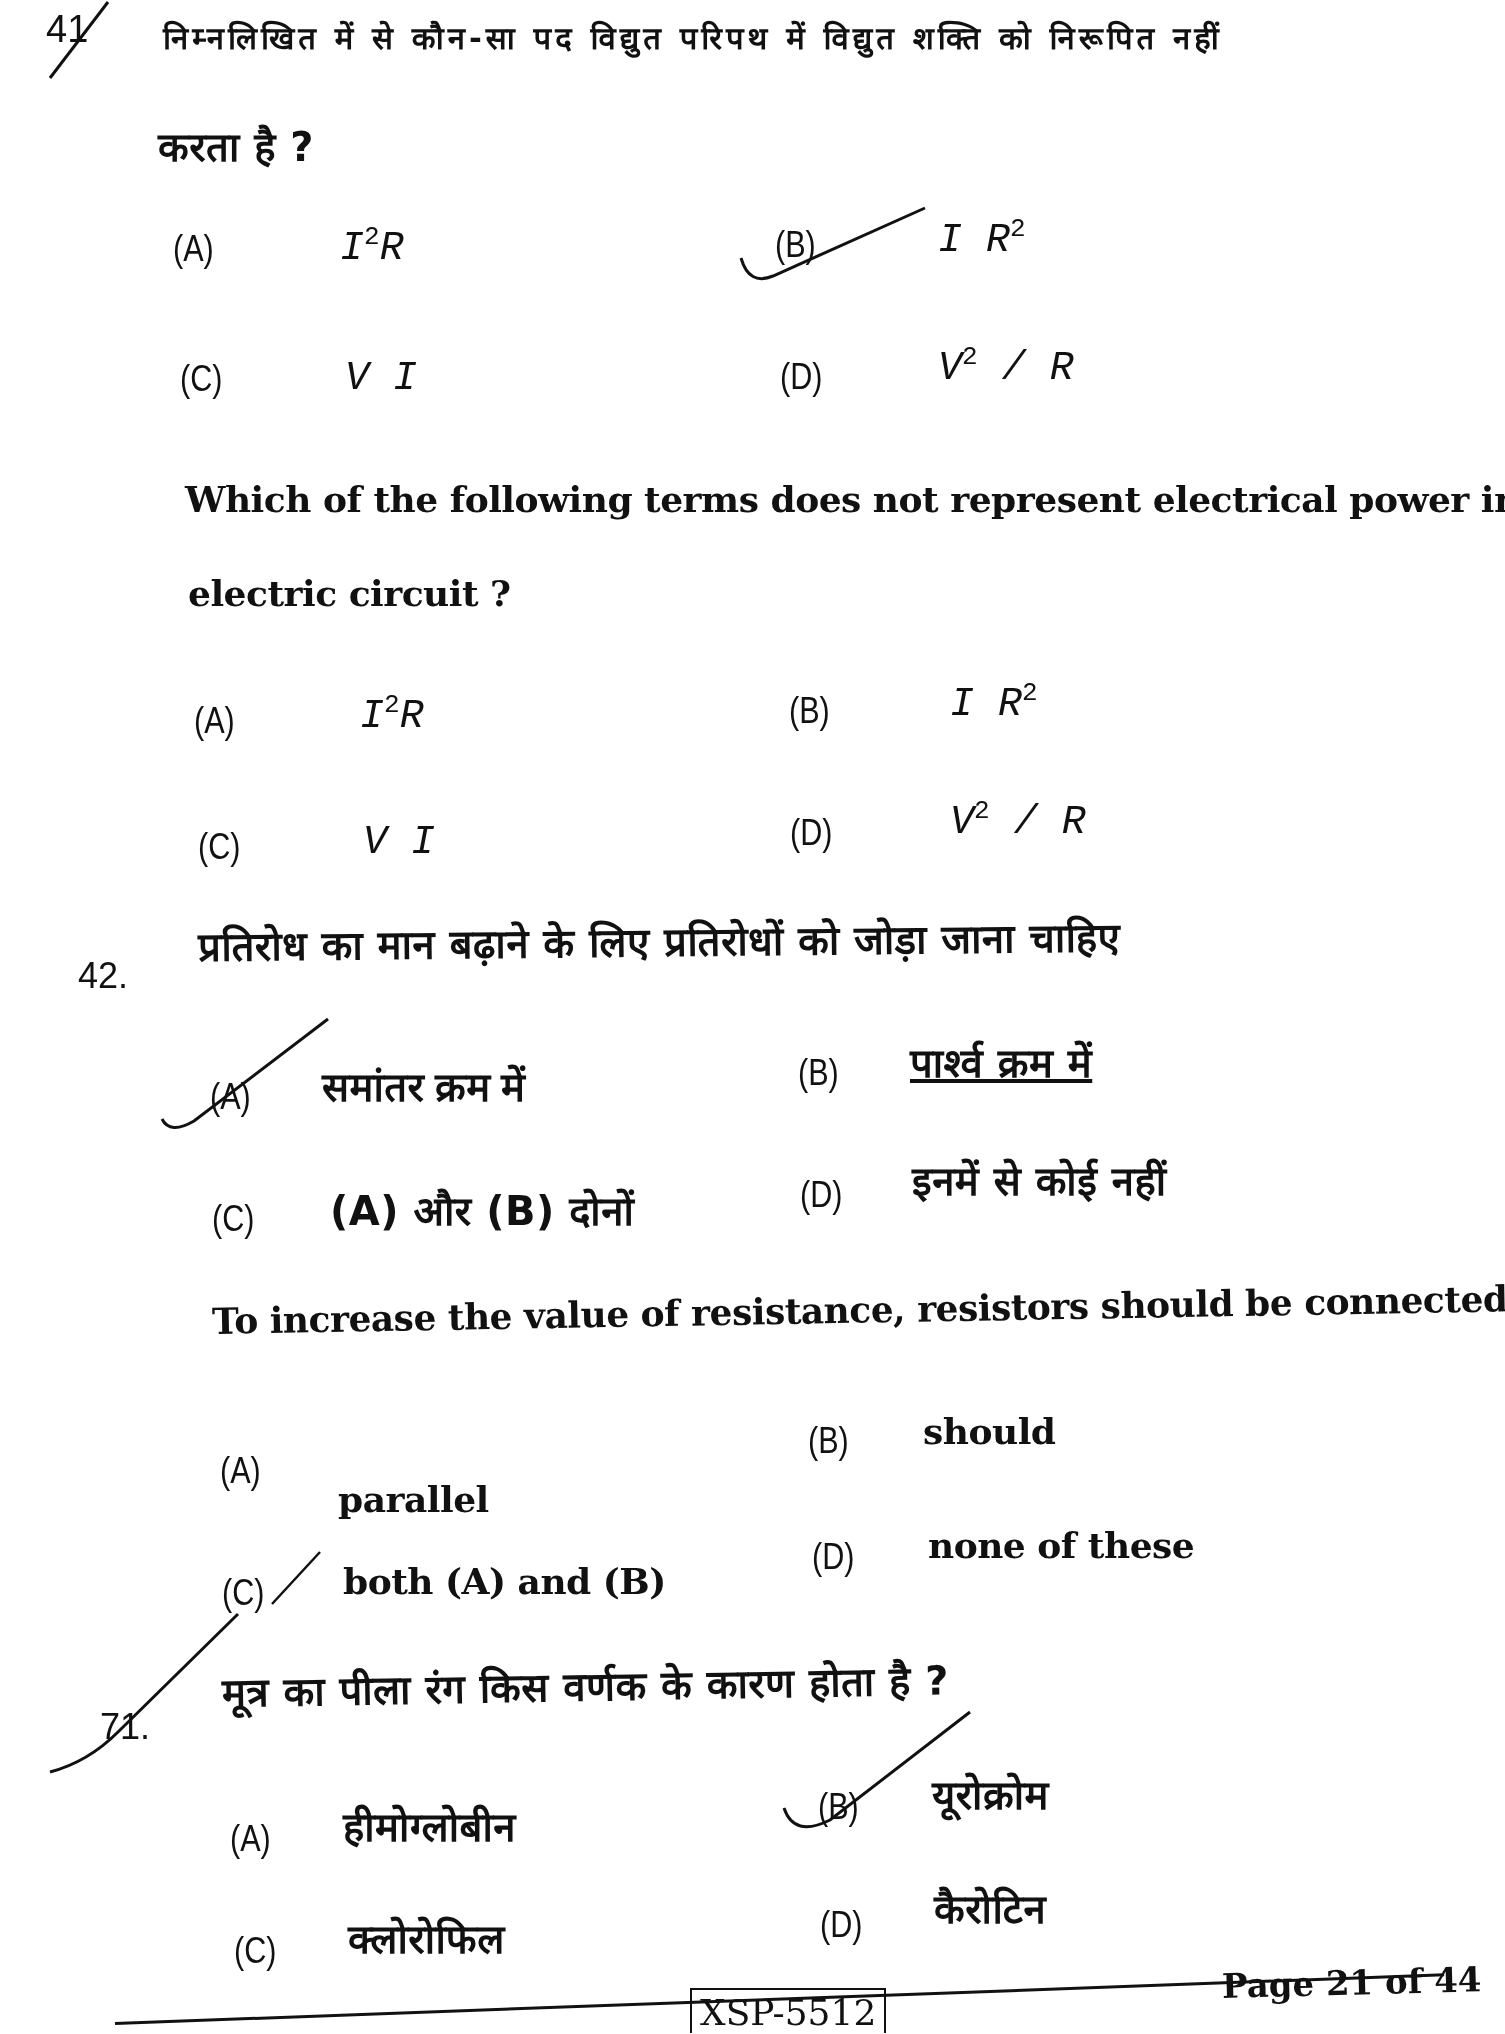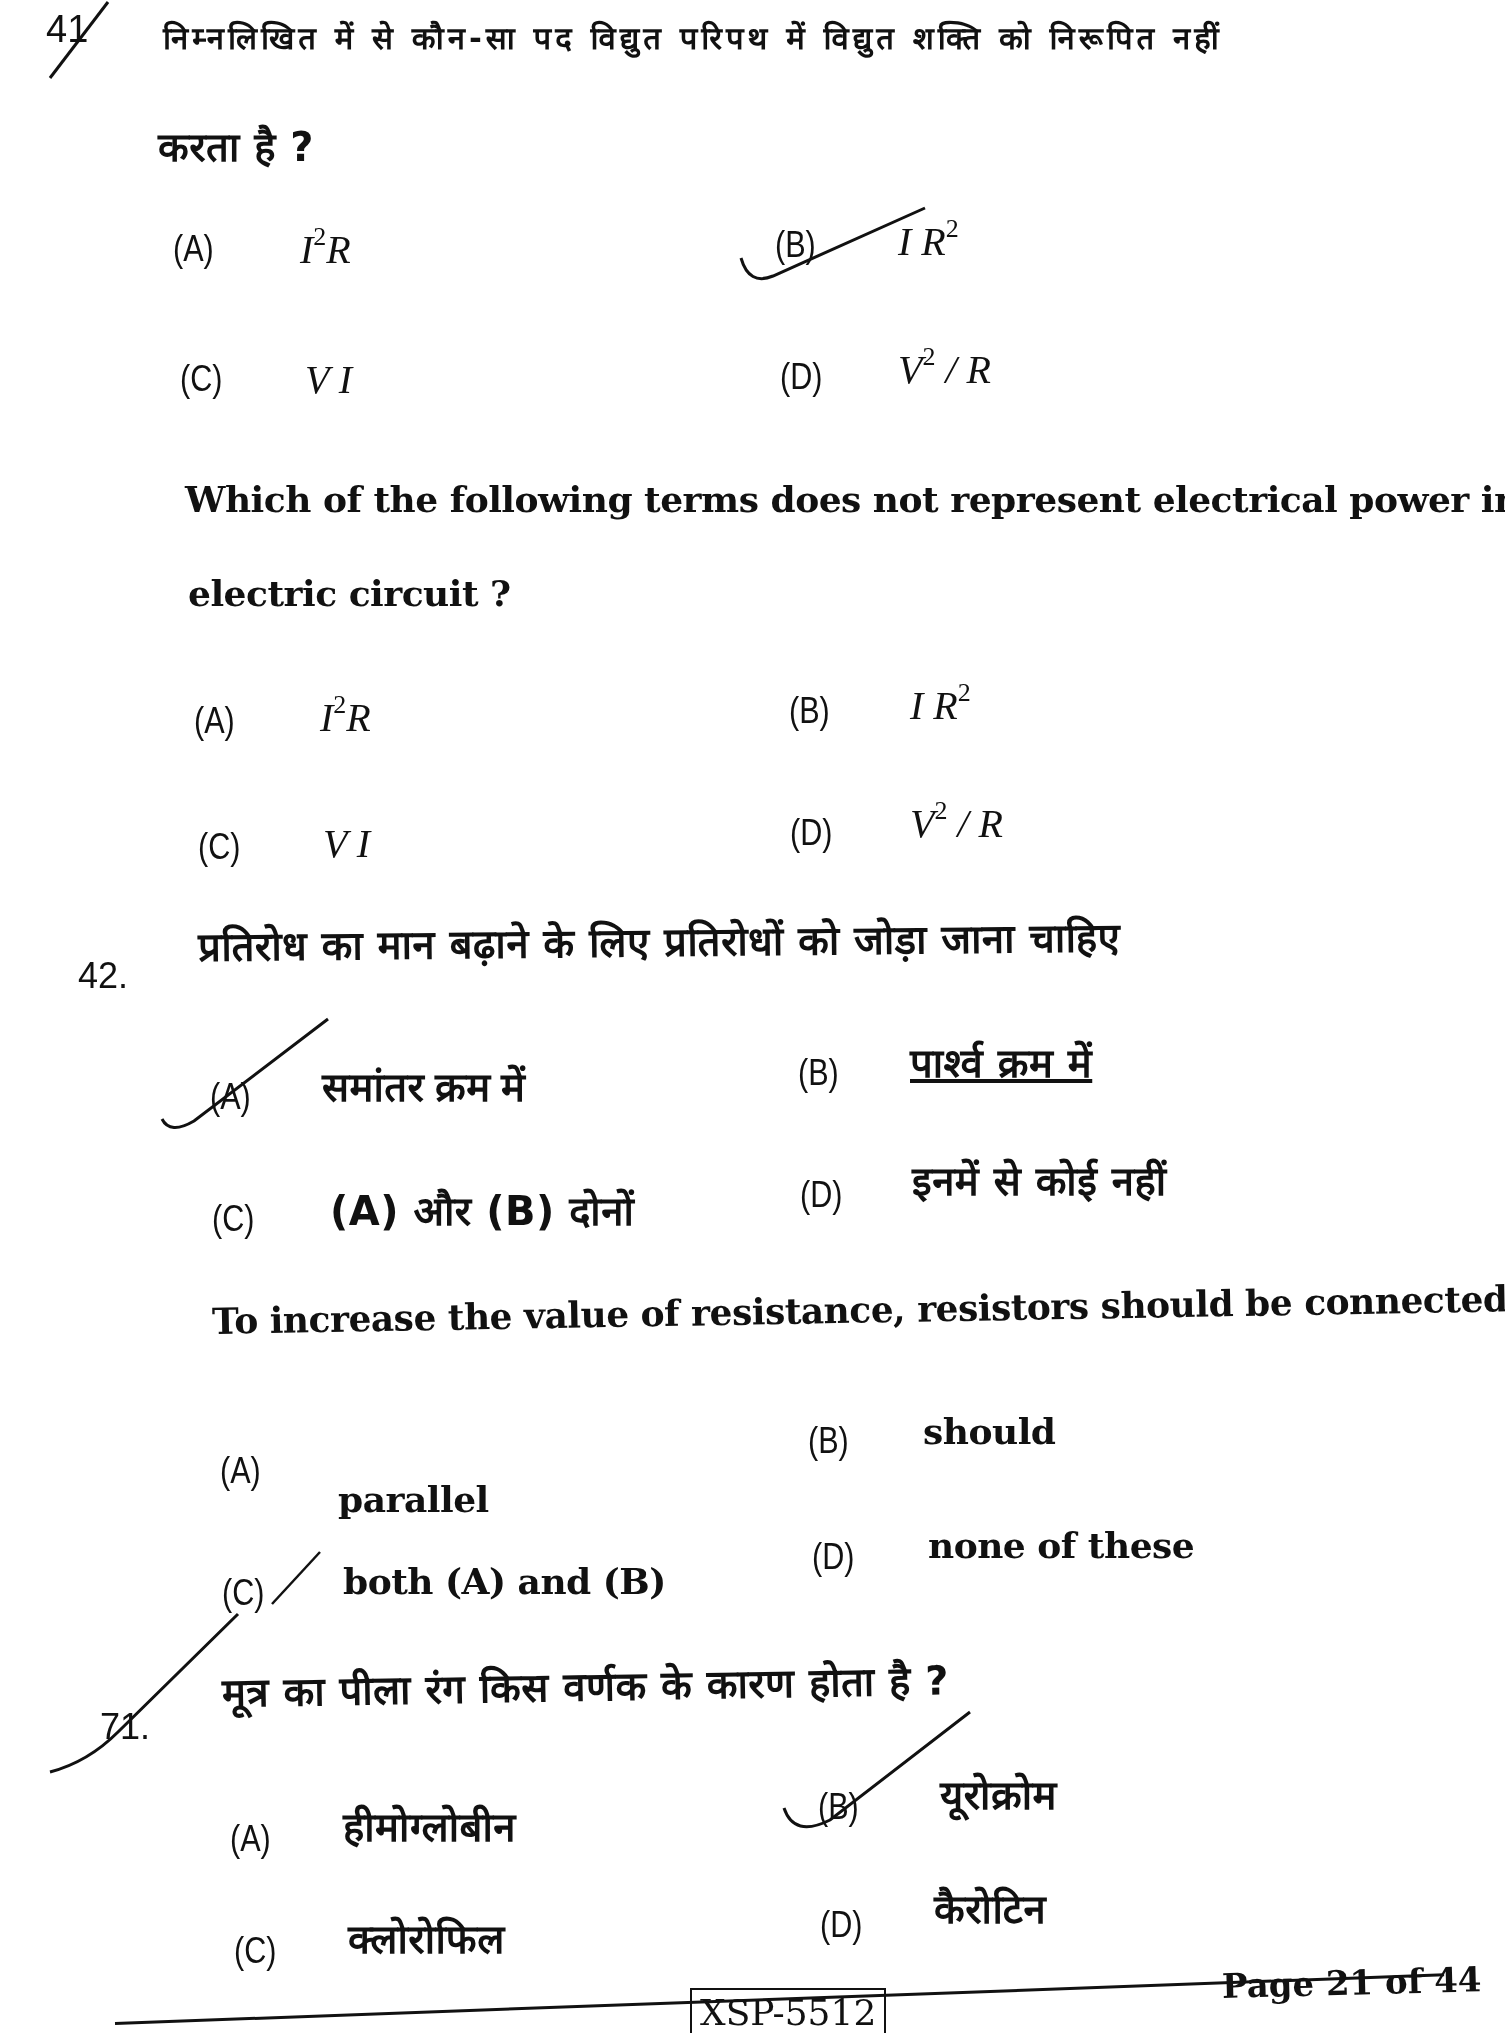--- a/index.html
+++ b/index.html
@@ -2,21 +2,21 @@
 <html><head>
 <meta charset="utf-8">
 <style>
   html, body { margin:0; padding:0; background:#ffffff; }
   body { width:1505px; height:2034px; position:relative; overflow:hidden;
          font-family:"DejaVu Serif", serif; color:#111; }
   .abs { position:absolute; white-space:nowrap; }
   .hi { font-family:"DejaVu Sans", sans-serif; font-size:40px; font-weight:bold; letter-spacing:0.5px; }
   .en { font-family:"DejaVu Serif", serif; font-size:36px; font-weight:bold; letter-spacing:-0.5px; }
   .lbl { font-family:"Liberation Sans", sans-serif; font-size:36px; font-weight:normal; transform:scaleX(0.85); transform-origin:left; }
-  .math { font-family:Liberation Serif, serif; font-style:italic; font-size:40px; }
+  .math { font-family:Liberation Mono, monospace; font-style:italic; font-size:40px;margin-left:40px; }
   .math sup { font-size:26px; font-style:normal; vertical-align:top; position:relative; top:-4px; }
   .qnum { font-family:"Liberation Sans", sans-serif; font-size:36px; }
   .mark { position:absolute; pointer-events:none; }
   .footer-line { position:absolute; height:3px; background:#111; transform-origin:left center; }
   .code-box { position:absolute; border:2px solid #111; border-bottom:none; padding:2px 8px 0 8px;
               font-family:"DejaVu Serif", serif; font-size:36px; }
   .page-no { font-family:"DejaVu Serif", serif; font-size:34px; font-weight:bold; }
 </style>
 </head>
 <body>
@@ -123,21 +123,21 @@
     <path d="M2 160 Q40 150 70 120 L190 2" stroke="#111" stroke-width="3" fill="none"></path>
   </svg>
   <div class="abs hi" style="left:222px; top:1664px; transform:rotate(-1deg); transform-origin:left;">मूत्र का पीला रंग किस वर्णक के कारण होता है ?</div>
 
   <div>
     <span class="abs lbl" style="left:230px; top:1818px;">(A)</span>
     <span class="abs hi" style="left:343px; top:1798px;">हीमोग्लोबीन</span>
   </div>
   <div>
     <span class="abs lbl" style="left:818px; top:1786px;">(B)</span>
-    <span class="abs hi" style="left:932px; top:1766px;margin-left:8px;">यूरोक्रोम</span>
+    <span class="abs hi" style="left:932px; top:1766px;">यूरोक्रोम</span>
   </div>
   <svg class="mark" style="left:780px; top:1708px;" width="200" height="130" viewBox="0 0 200 130">
     <path d="M4 100 Q14 130 50 112 L190 4" stroke="#111" stroke-width="3" fill="none"></path>
   </svg>
   <div>
     <span class="abs lbl" style="left:234px; top:1930px;">(C)</span>
     <span class="abs hi" style="left:348px; top:1910px;">क्लोरोफिल</span>
   </div>
   <div>
     <span class="abs lbl" style="left:820px; top:1904px;">(D)</span>

